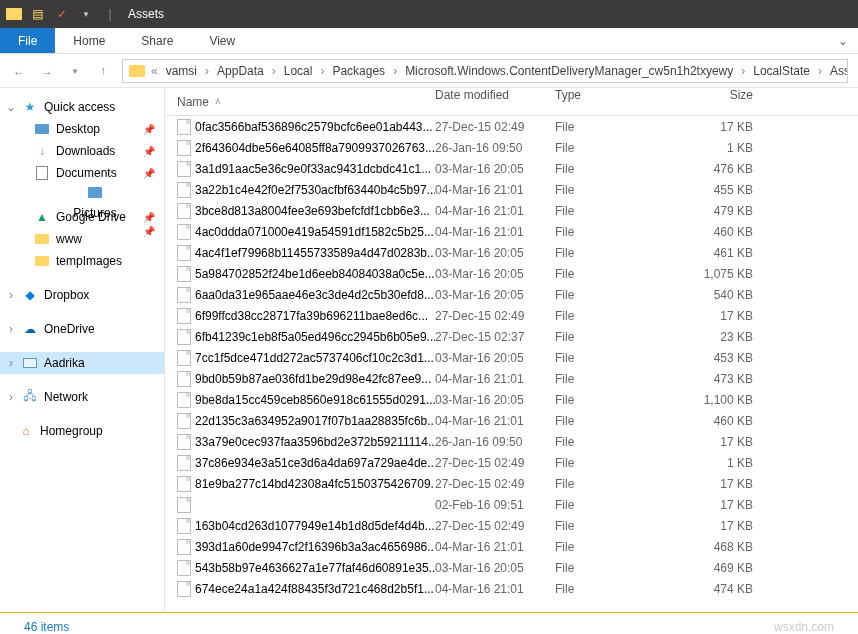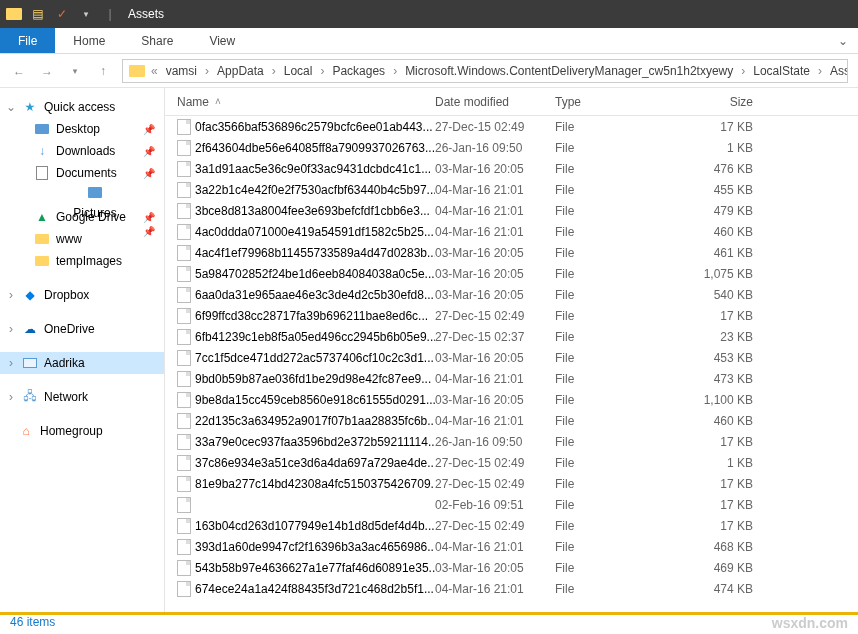--- a/index.html
+++ b/index.html
@@ -39,38 +39,38 @@
     .ico-pic { width:14px; height:11px; background:#5b9bd5; border-radius:1px; }
     .ico-gdrive { color:#0f9d58; }
     .ico-folder { width:14px; height:10px; background:#ffd666; border-radius:1px; }
     .ico-dropbox { color:#007ee5; }
     .ico-onedrive { color:#0364b8; }
     .ico-pc { width:14px; height:10px; border:1px solid #5b9bd5; background:#eaf4ff; }
     .ico-net { color:#5b9bd5; }
     .ico-home { color:#ff7043; }
     
     .filearea { flex: 1; display: flex; flex-direction: column; min-height: 0; }
-    .columns { display: flex; height: 28px; align-items: center; border-bottom: 1px solid #e5e5e5; padding-left: 12px; color: #555; }
+    .columns { display: flex; height: 28px; border-bottom: 1px solid #e5e5e5; padding-left: 12px; color: #555; }
     .col-name { width: 258px; display:flex; align-items:center; gap:6px; }
     .col-date { width: 120px; }
     .col-type { width: 118px; }
     .col-size { width: 80px; text-align: right; }
     .sort-ind { color:#888; font-size:10px; }
     
     .filelist { flex: 1; overflow-y: auto; }
     .file-row { display: flex; height: 21px; align-items: center; padding-left: 12px; }
     .file-row .cell-name { width: 258px; display:flex; align-items:center; gap:4px; overflow:hidden; white-space:nowrap; }
     .file-row .cell-date { width: 120px; color:#666; }
     .file-row .cell-type { width: 118px; color:#666; }
     .file-row .cell-size { width: 80px; text-align:right; color:#666; }
     .file-ico { width:14px; height:16px; background:#fff; border:1px solid #bbb; flex-shrink:0; position:relative; }
     .file-ico::after { content:""; position:absolute; top:0; right:0; width:4px; height:4px; background:#ddd; }
     
-    .statusbar { height: 22px; border-top: 3px solid #eab308; display: flex; align-items: flex-start; padding: 0 10px; color: #1979ca; }
-    .statusbar .watermark { margin-left:auto; color:#ccc; font-size:14px;font-weight:bold; }
+    .statusbar { height: 22px; border-top: 1px solid #eab308; display: flex; align-items: flex-end; padding: 0 24px; color: #1979ca; }
+    .statusbar .watermark { margin-left:auto; color:#ccc; font-size:12px; }
   </style>
 </head>
 <body>
 
 <div class="titlebar">
   <div class="qat">
     <div class="qat-icon">
         <div class="folder-ico"></div>
       </div>
     <div class="qat-icon" style="color:#ffd666">▤</div>

